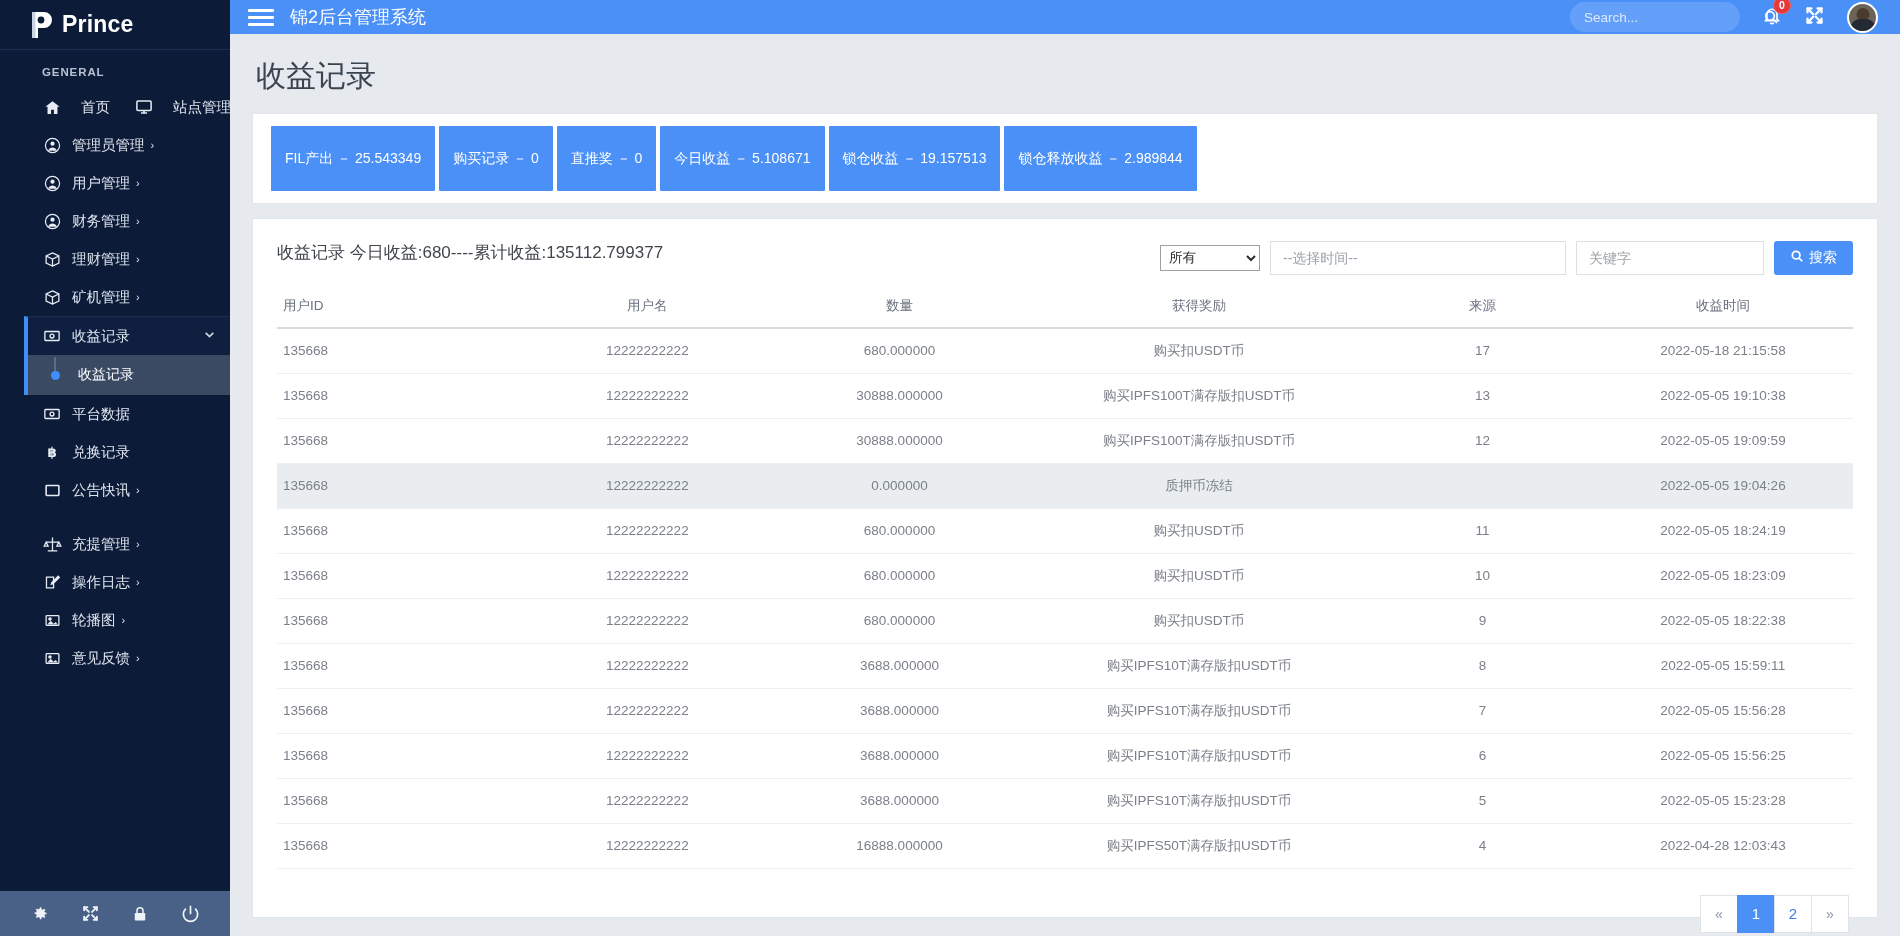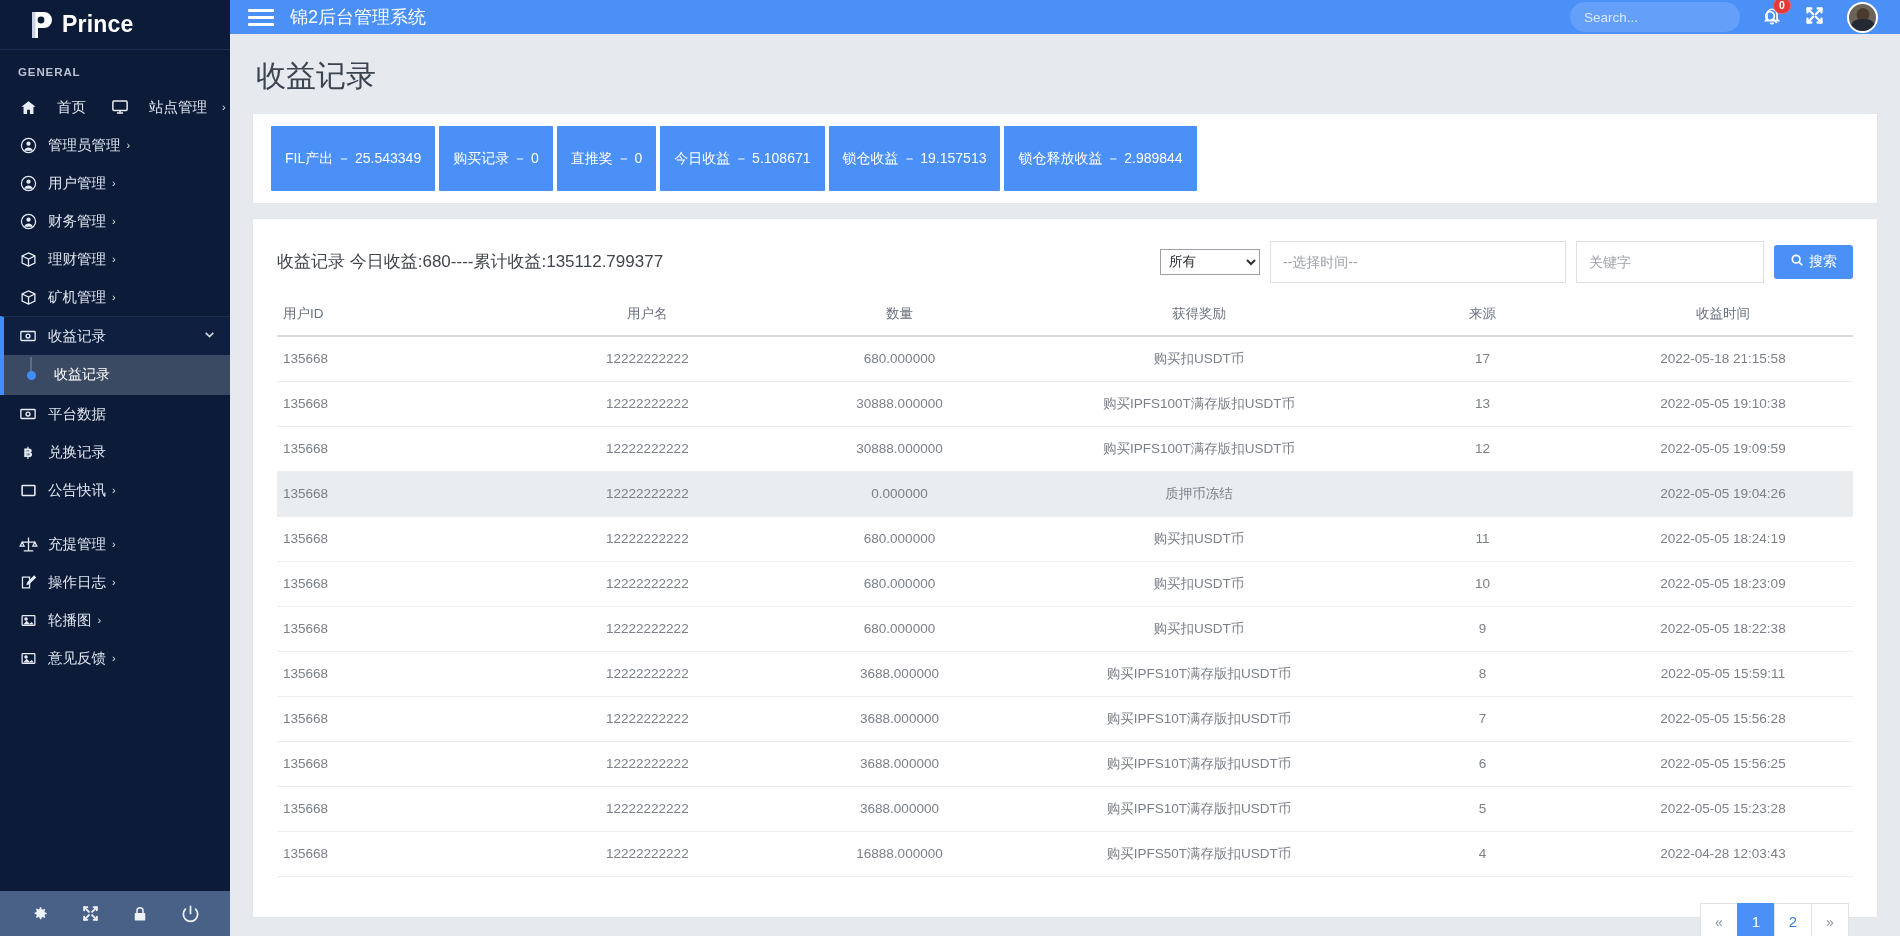--- a/index.html
+++ b/index.html
@@ -23,21 +23,21 @@
     height:50px; display:flex; align-items:center; gap:8px;
     padding-left:28px; border-bottom:1px solid #1b2d50;
   }
   .brand-logo{
     width:26px;height:30px;position:relative;display:inline-block;
   }
   .brand-logo svg{display:block;}
   .brand-text{
     color:#ffffff; font-size:23px; font-weight:600; letter-spacing:.2px;
   }
-  .nav-wrap{flex:1; overflow:hidden; padding-top:6px;}
+  .nav-wrap{flex:1; overflow:hidden; padding-top:6px;margin-left:24px;}
   .nav-heading{
     color:#b9c2d0; font-size:11.5px; font-weight:700; letter-spacing:.9px;
     padding:10px 0 10px 18px;
   }
   .nav-item{
     display:flex; align-items:center; gap:10px;
     padding:9px 14px 9px 18px;
     color:#cfd6e2; font-size:14.5px; cursor:pointer; position:relative;
     white-space:nowrap;
   }
@@ -134,30 +134,30 @@
     background:#4a90f7; color:#fff; font-size:14px;
     padding:24px 14px; cursor:pointer; white-space:nowrap; line-height:1.2;
     border-radius:1px;
   }
 
   .panel2{
     background:#fff; margin:14px 22px 0 22px; border:1px solid #e2e6ea;
     padding:0 0 8px 0; position:relative; height:700px;
   }
   .filter-row{
-    display:flex; align-items:center; padding:22px 24px 12px 24px;
+    display:flex; padding:22px 24px 12px 24px;
   }
   .summary{ font-size:17px; color:#41464d; }
   .filters{ margin-left:auto; display:flex; align-items:center; gap:10px; }
   select.sel{
     height:26px; width:100px; font-size:13.5px; font-family:inherit;
     border:1px solid #9aa0a6; background:#fff; color:#2b2f33; padding:2px 4px;
   }
   .tinput{
-    height:42px; border:1px solid #dcdfe3; background:#fff; padding:0 12px;
+    height:34px; border:1px solid #dcdfe3; background:#fff; padding:0 12px;
     font-size:14px; font-family:inherit; color:#55595e; outline:none;
   }
   .tinput::placeholder{ color:#9ea3a9; }
   .time-input{ width:296px; }
   .kw-input{ width:188px; }
   .btn-search{
     height:34px; background:#4a90f7; color:#fff; border:0; font-size:14px;
     padding:16px 16px; display:flex; align-items:center; gap:5px; cursor:pointer;
     font-family:inherit; border-radius:3px;
   }

